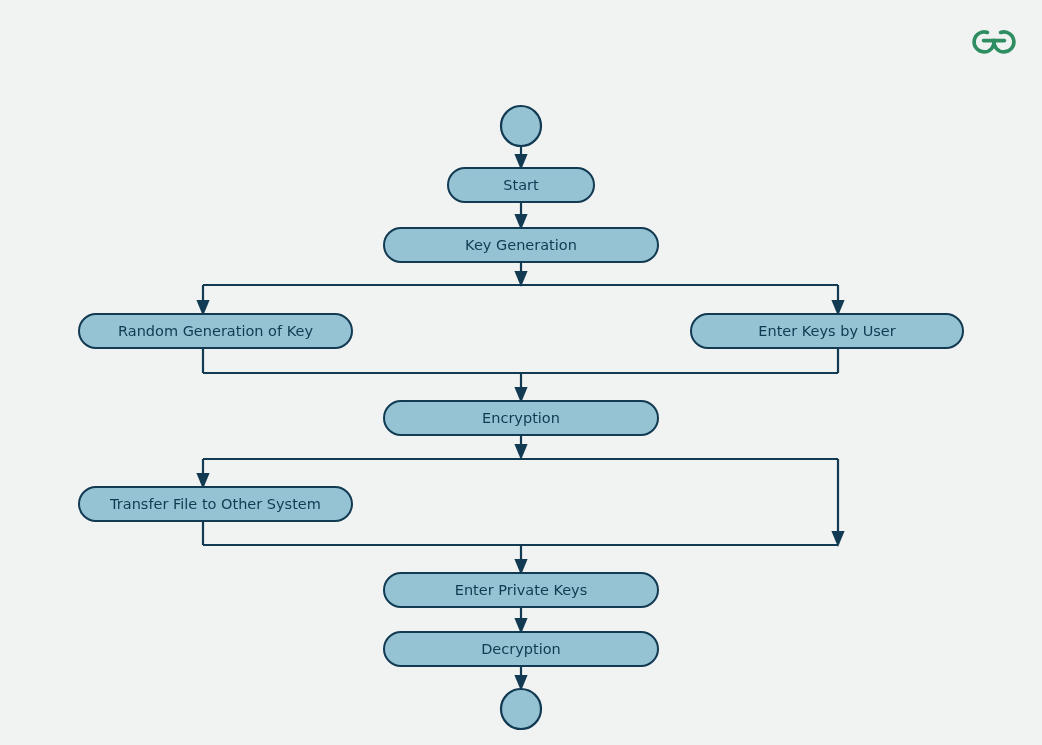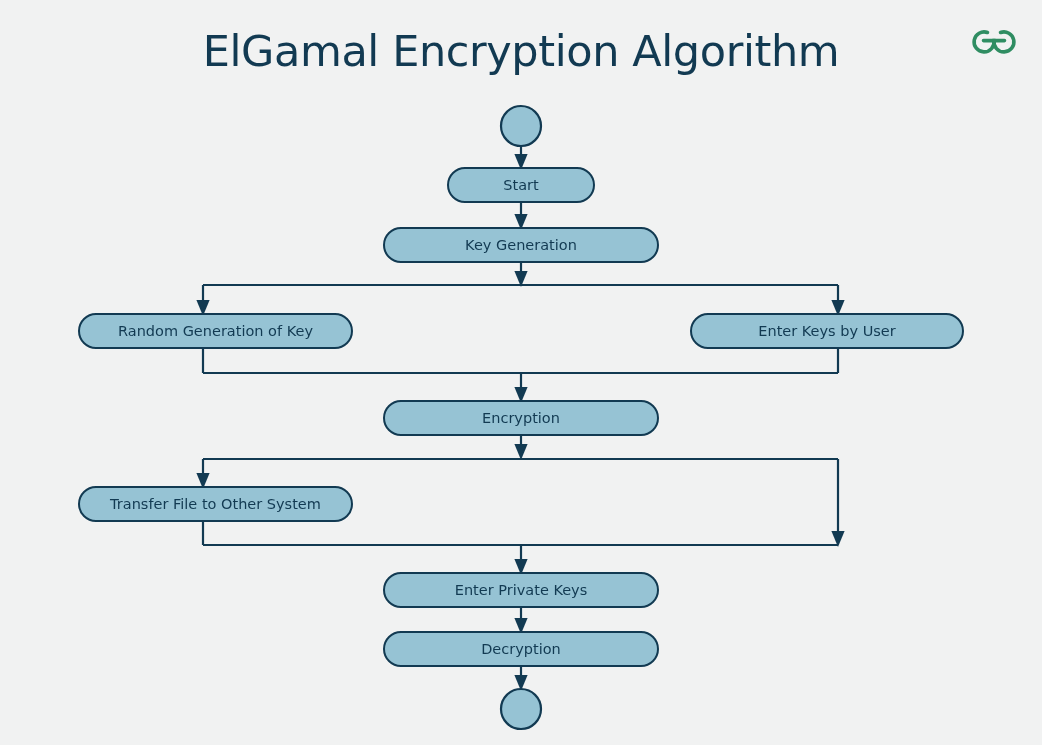--- a/index.html
+++ b/index.html
@@ -71,21 +71,20 @@
   }
   .arrowhead {
     fill: #123a52;
   }
 </style>
 </head>
 <body>
 
 <div id="page">
 
-  <div id="title">ElGamal Encryption Algorithm</div>
 
   <svg id="logo" viewBox="0 0 56 36">
     <g fill="none" stroke="#2f8d62" stroke-width="3.6" stroke-linecap="round">
       <path d="M21.5 10.5 A10 10 0 1 0 28 18.6 L17.5 18.6"></path>
       <path d="M34.5 10.5 A10 10 0 1 1 28 18.6 L38.5 18.6"></path>
     </g>
   </svg>
 
   <svg id="flow" viewBox="0 0 1042 745">
 

